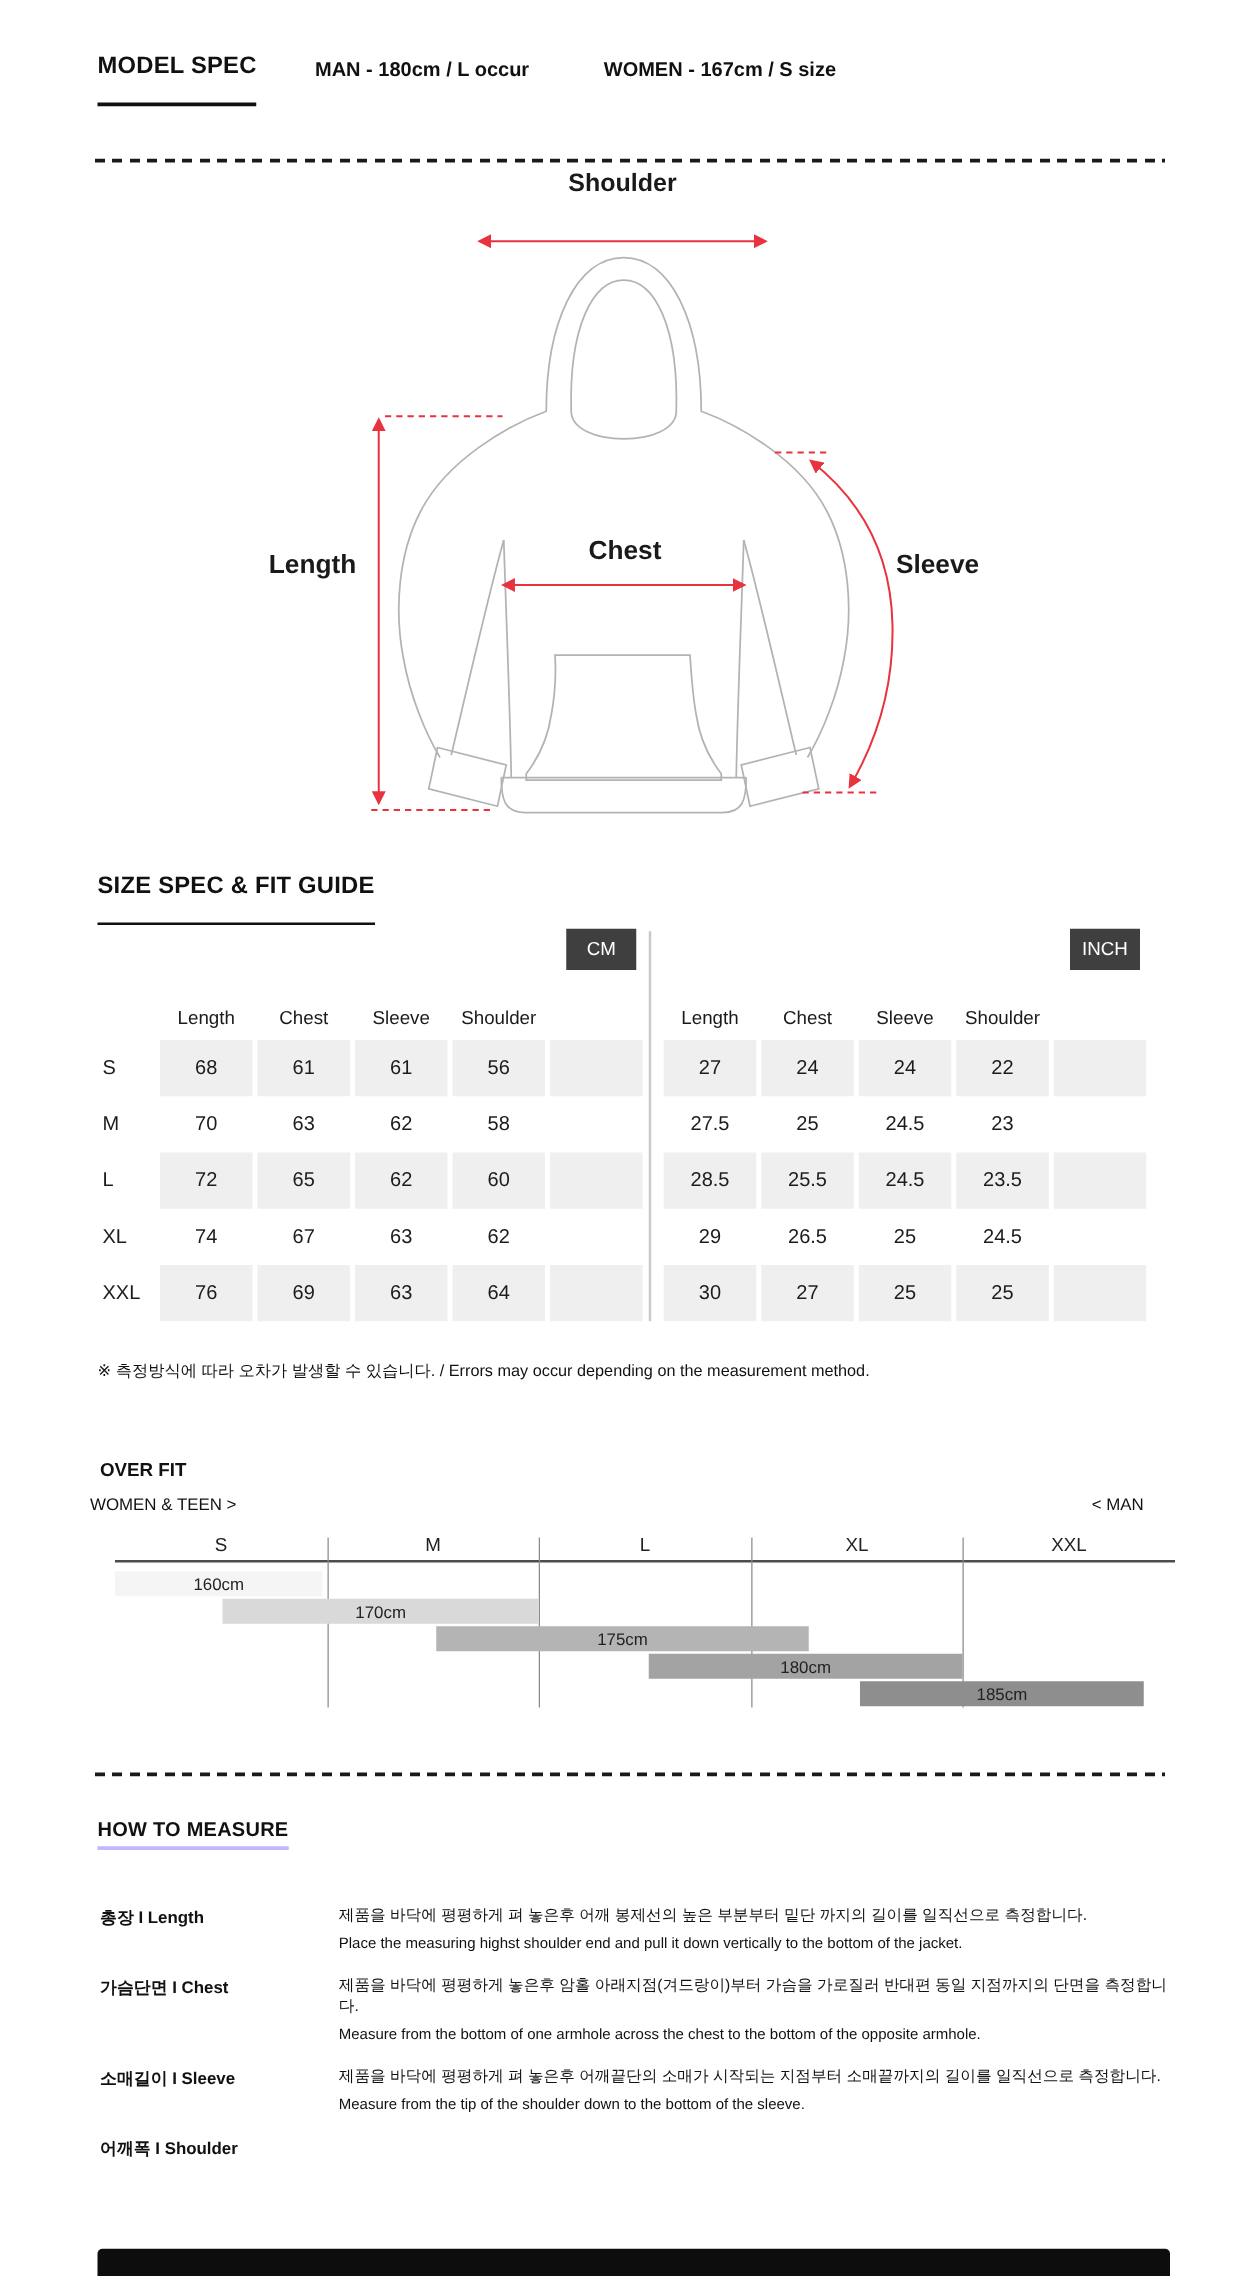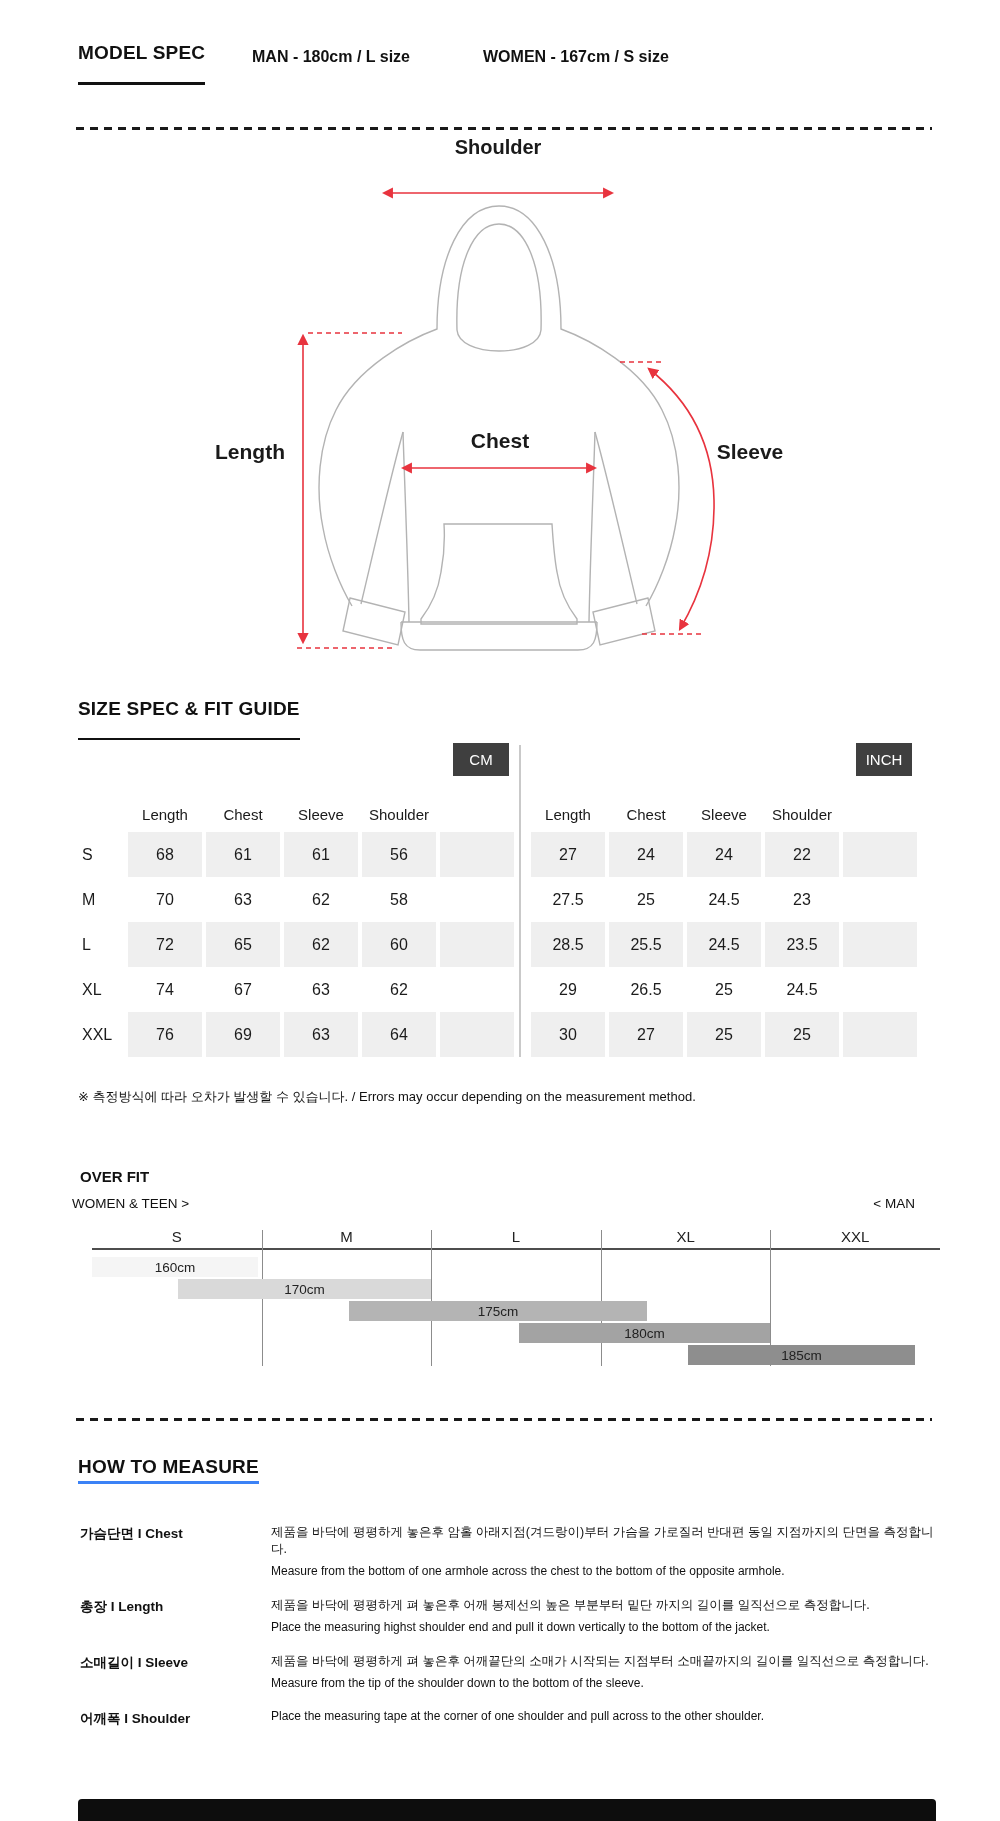--- a/index.html
+++ b/index.html
@@ -28,38 +28,38 @@
   .fit-title{font-weight:bold;font-size:15px;}
   .fit-sub{font-size:13.5px;}
   .fit-chart{left:92px;top:1228px;width:848px;height:140px;}
   .fit-sizes{position:absolute;left:0;top:0;width:848px;height:20px;display:flex;}
   .fit-sizes div{flex:1;text-align:center;font-size:15px;color:#222;}
   .fit-rule{position:absolute;left:0;top:20px;width:848px;height:2px;background:#4d4d4d;}
   .tick{position:absolute;top:2px;width:1px;height:136px;background:#8c8c8c;}
   .fbar{position:absolute;height:20px;display:flex;align-items:center;justify-content:center;
         font-size:13.5px;color:#222;}
   
-  .htm-title{font-weight:bold;font-size:19px;letter-spacing:0.2px;border-bottom:3px solid #3b82f6;
+  .htm-title{font-weight:bold;font-size:16px;letter-spacing:0.2px;border-bottom:3px solid #c4b5fd;
              padding-bottom:3px;display:inline-block;}
   .mrow{display:flex;margin-bottom:19px;}
   .mterm{width:191px;flex:0 0 191px;font-weight:bold;font-size:13.5px;padding-top:1px;}
   .mdesc{flex:1;}
   .mkr{font-size:12.5px;margin-bottom:6px;}
   .men{font-size:12px;}
   .nextbar{background:#0d0d0d;border-radius:4px 4px 0 0;}
 </style>
 </head>
 <body>
 
 <div class="page">
 
   <div class="abs" style="left:78px;top:42px;">
     <span class="ttl">MODEL SPEC</span>
   </div>
-  <div class="abs spec-sub" style="left:252px;top:48px;">MAN - 180cm / L size</div>
+  <div class="abs spec-sub" style="left:252px;top:48px;">MAN - 180cm / L occur</div>
   <div class="abs spec-sub" style="left:483px;top:48px;">WOMEN - 167cm / S size</div>
 
   <div class="abs dashline" style="left:76px;top:127px;width:856px;"></div>
 
   <div class="abs dlabel" style="left:428px;top:136px;width:140px;font-size:20px;">Shoulder</div>
   <div class="abs dlabel" style="left:195px;top:440px;width:110px;">Length</div>
   <div class="abs dlabel" style="left:430px;top:429px;width:140px;">Chest</div>
   <div class="abs dlabel" style="left:690px;top:440px;width:120px;">Sleeve</div>
 
   <svg class="abs" style="left:180px;top:140px;" width="640" height="530" viewBox="180 140 640 530">
@@ -203,43 +203,42 @@
       </div>
   </div>
 
   <div class="abs dashline" style="left:76px;top:1418px;width:856px;"></div>
 
   <div class="abs" style="left:78px;top:1456px;">
     <span class="htm-title">HOW TO MEASURE</span>
   </div>
   <div class="abs" style="left:80px;top:1524px;width:858px;">
       <div class="mrow">
+        <div class="mterm">총장 I Length</div>
+        <div class="mdesc">
+          <div class="mkr">제품을 바닥에 평평하게 펴 놓은후 어깨 봉제선의 높은 부분부터 밑단 까지의 길이를 일직선으로 측정합니다.</div>
+          <div class="men">Place the measuring highst shoulder end and pull it down vertically to the bottom of the jacket.</div>
+        </div>
+      </div>
+      <div class="mrow">
         <div class="mterm">가슴단면 I Chest</div>
         <div class="mdesc">
           <div class="mkr">제품을 바닥에 평평하게 놓은후 암홀 아래지점(겨드랑이)부터 가슴을 가로질러 반대편 동일 지점까지의 단면을 측정합니다.</div>
           <div class="men">Measure from the bottom of one armhole across the chest to the bottom of the opposite armhole.</div>
         </div>
       </div>
       <div class="mrow">
-        <div class="mterm">총장 I Length</div>
-        <div class="mdesc">
-          <div class="mkr">제품을 바닥에 평평하게 펴 놓은후 어깨 봉제선의 높은 부분부터 밑단 까지의 길이를 일직선으로 측정합니다.</div>
-          <div class="men">Place the measuring highst shoulder end and pull it down vertically to the bottom of the jacket.</div>
-        </div>
-      </div>
-      <div class="mrow">
         <div class="mterm">소매길이 I Sleeve</div>
         <div class="mdesc">
           <div class="mkr">제품을 바닥에 평평하게 펴 놓은후 어깨끝단의 소매가 시작되는 지점부터 소매끝까지의 길이를 일직선으로 측정합니다.</div>
           <div class="men">Measure from the tip of the shoulder down to the bottom of the sleeve.</div>
         </div>
       </div>
       <div class="mrow">
         <div class="mterm">어깨폭 I Shoulder</div>
         <div class="mdesc">
-          <div class="men">Place the measuring tape at the corner of one shoulder and pull across to the other shoulder.</div>
         </div>
       </div>
     </div>
 
   <div class="abs nextbar" style="left:78px;top:1799px;width:858px;height:22px;"></div>
 
 </div>
 
 </body></html>

